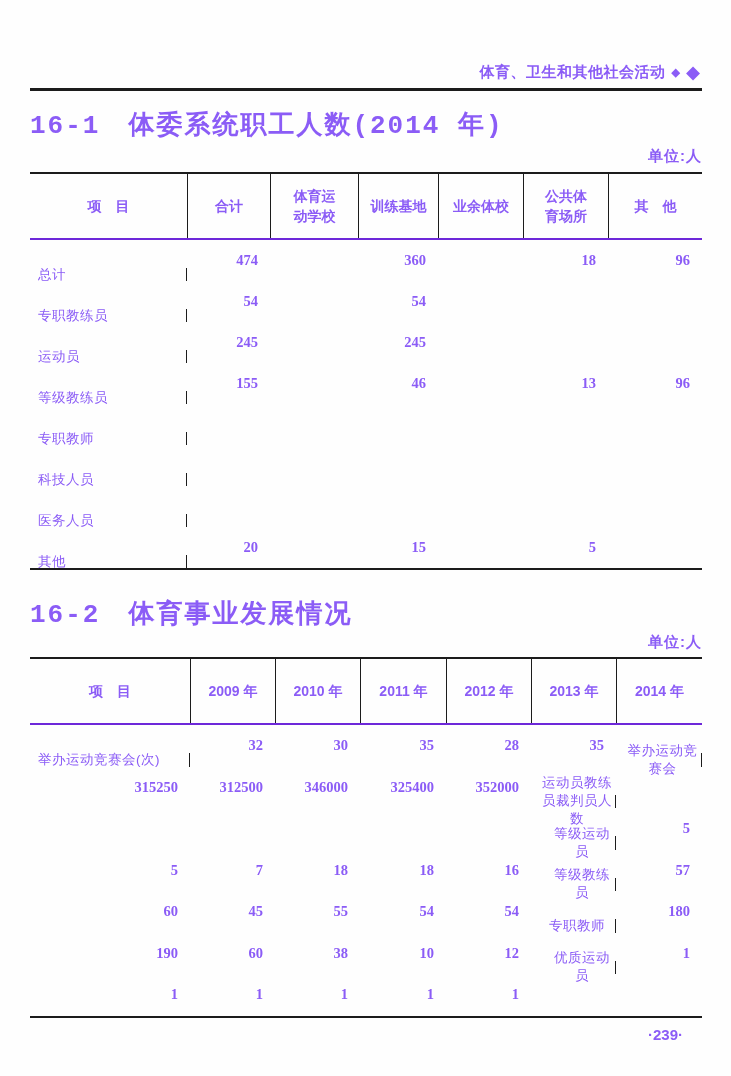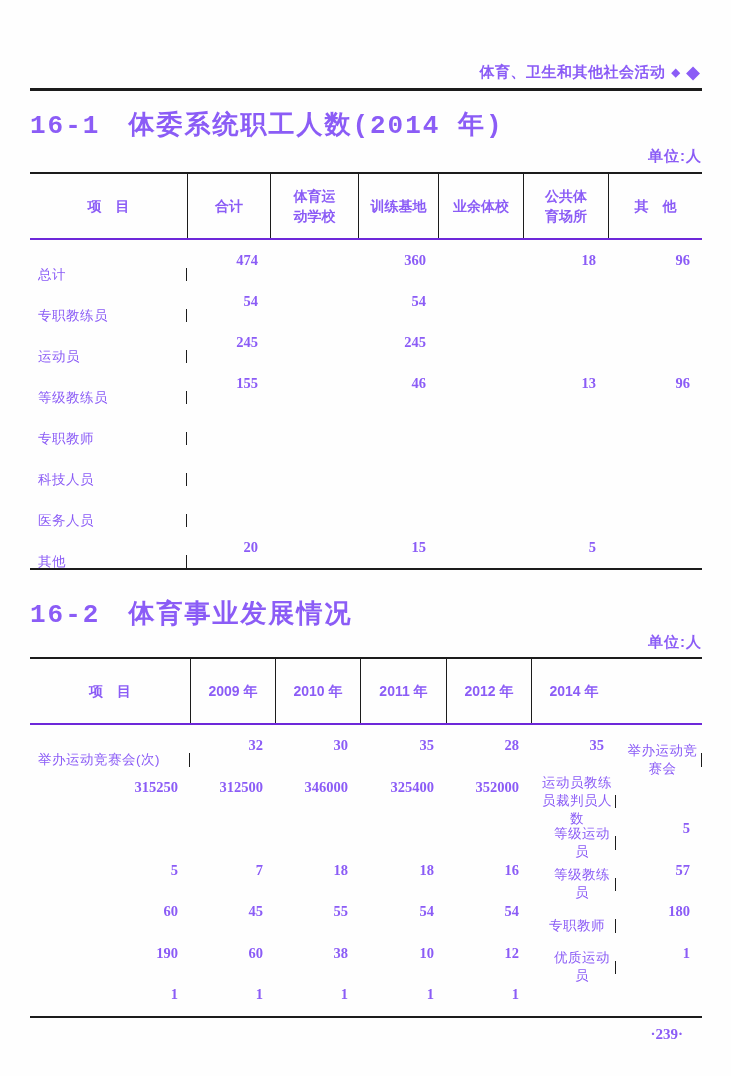--- a/index.html
+++ b/index.html
@@ -77,21 +77,21 @@
   .td.num{
     justify-content:flex-end;
     padding-right:12px;
     font-family:"Liberation Serif",serif;
     font-weight:bold;
     font-size:14.5px;
   }
   
   .page-number{
     position:absolute;top:1026px;right:48px;
-    font-family:Liberation Serif, serif;
+    font-family:Liberation Sans, sans-serif;
     font-size:15px;font-weight:bold;
   }
 </style>
 </head>
 <body>
 
 <div class="page">
 
   <div class="running-head">
     <span>体育、卫生和其他社会活动</span>
@@ -178,20 +178,21 @@
   <div class="sec-title title-2">16-2　体育事业发展情况</div>
   <div class="unit-label unit-2">单位:人</div>
 
   <div class="tbl tbl-2">
     <div class="thead">
         <div class="th">项　目</div>
         <div class="th">2009 年</div>
         <div class="th">2010 年</div>
         <div class="th">2011 年</div>
         <div class="th">2012 年</div>
+        <div class="th">2013 年</div>
         <div class="th">2014 年</div>
       </div>
     <div class="tbody">
         <div class="td label">举办运动竞赛会(次)</div>
         <div class="td num">32</div>
         <div class="td num">30</div>
         <div class="td num">35</div>
         <div class="td num">28</div>
         <div class="td num">35</div>
         <div class="td label">举办运动竞赛会</div>

